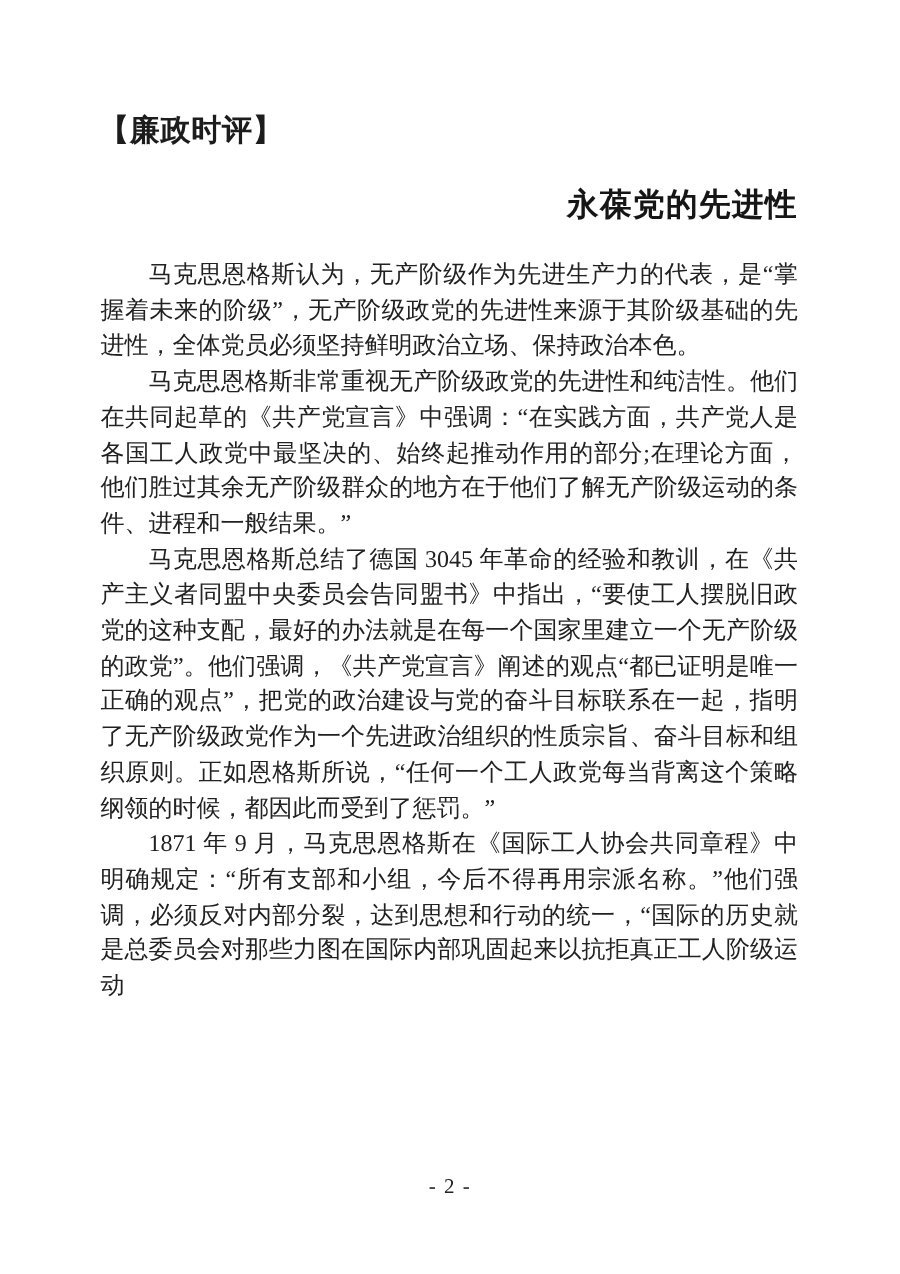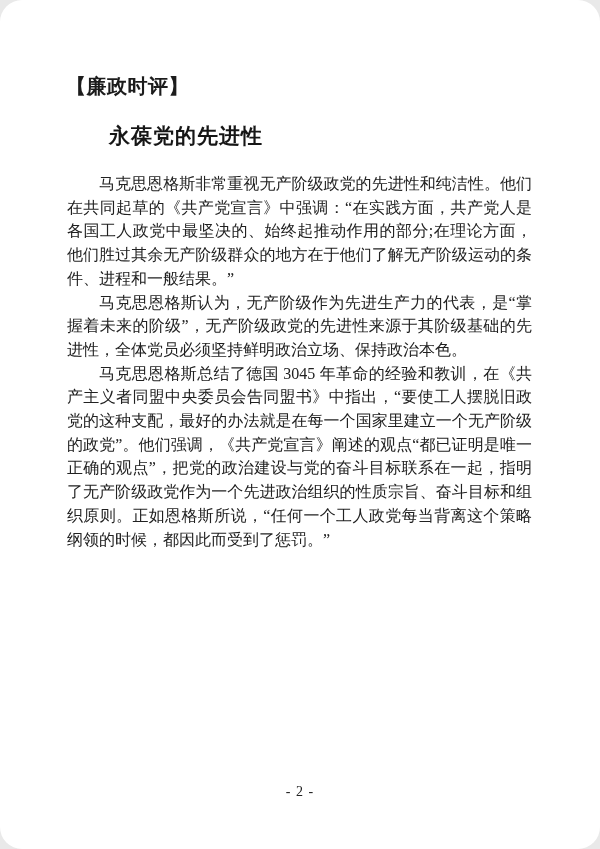--- a/index.html
+++ b/index.html
@@ -6,37 +6,36 @@
   html, body { background: #e9e9e9; }
   .page {
     position: relative;
     width: 600px;
     height: 849px;
     margin: 0 auto;
     background: #ffffff;
     font-family: "Liberation Serif", "DejaVu Serif", serif;
     color: #1f1f1f;
     overflow: hidden;
-    border-radius: 22px;
   }
   .kicker {
     position: absolute;
     left: 66px;
     top: 73px;
     font-size: 20px;
     font-weight: bold;
     letter-spacing: 0.5px;
     color: #1c1c1c;
   }
   .doc-title {
     position: absolute;
     left: 67px;
     top: 122px;
     width: 465px;
-    text-align: left;
+    text-align: right;
     text-indent: 42px; 
     font-size: 21px;
     font-weight: bold;
     letter-spacing: 1px;
     color: #161616;
   }
   .body-text {
     position: absolute;
     left: 67px;
     top: 172px;
@@ -65,20 +64,21 @@
 </head>
 <body>
 
 <div class="page">
 
   <div class="kicker">【廉政时评】</div>
 
   <h1 class="doc-title">永葆党的先进性</h1>
 
   <div class="body-text">
+    <p>马克思恩格斯认为，无产阶级作为先进生产力的代表，是“掌握着未来的阶级”，无产阶级政党的先进性来源于其阶级基础的先进性，全体党员必须坚持鲜明政治立场、保持政治本色。</p>
     <p>马克思恩格斯非常重视无产阶级政党的先进性和纯洁性。他们在共同起草的《共产党宣言》中强调：“在实践方面，共产党人是各国工人政党中最坚决的、始终起推动作用的部分;在理论方面，他们胜过其余无产阶级群众的地方在于他们了解无产阶级运动的条件、进程和一般结果。”</p>
-    <p>马克思恩格斯认为，无产阶级作为先进生产力的代表，是“掌握着未来的阶级”，无产阶级政党的先进性来源于其阶级基础的先进性，全体党员必须坚持鲜明政治立场、保持政治本色。</p>
     <p>马克思恩格斯总结了德国 3045 年革命的经验和教训，在《共产主义者同盟中央委员会告同盟书》中指出，“要使工人摆脱旧政党的这种支配，最好的办法就是在每一个国家里建立一个无产阶级的政党”。他们强调，《共产党宣言》阐述的观点“都已证明是唯一正确的观点”，把党的政治建设与党的奋斗目标联系在一起，指明了无产阶级政党作为一个先进政治组织的性质宗旨、奋斗目标和组织原则。正如恩格斯所说，“任何一个工人政党每当背离这个策略纲领的时候，都因此而受到了惩罚。”</p>
+    <p>1871 年 9 月，马克思恩格斯在《国际工人协会共同章程》中明确规定：“所有支部和小组，今后不得再用宗派名称。”他们强调，必须反对内部分裂，达到思想和行动的统一，“国际的历史就是总委员会对那些力图在国际内部巩固起来以抗拒真正工人阶级运动</p>
   </div>
 
   <div class="page-number">- 2 -</div>
 
 </div>
 
 </body></html>

